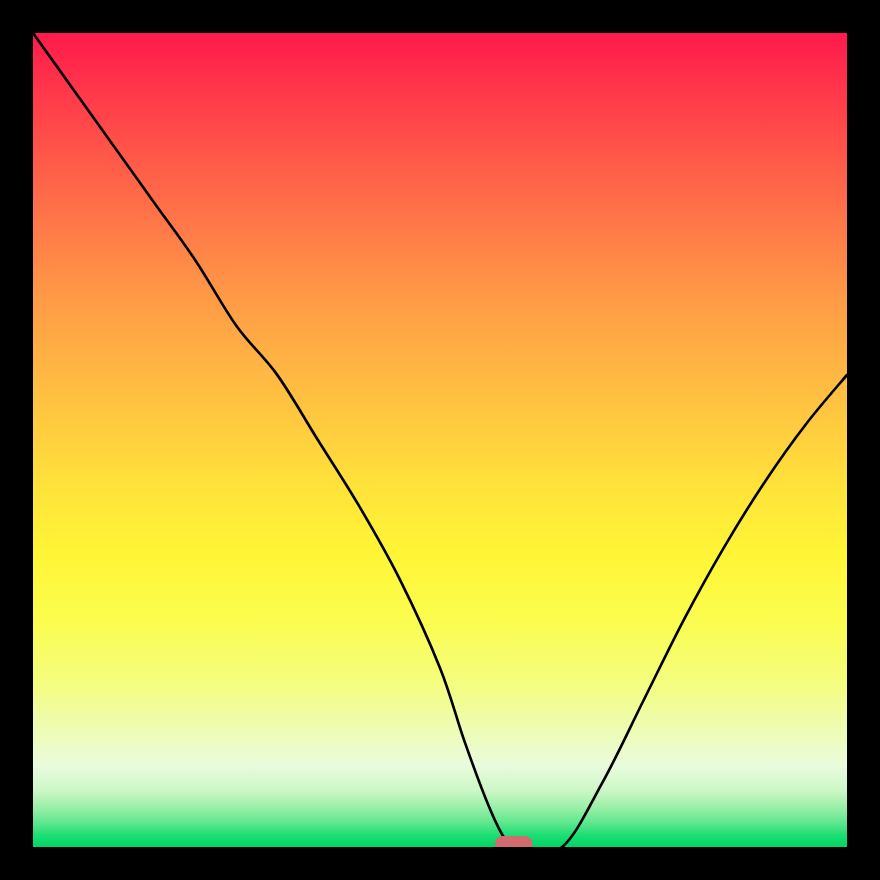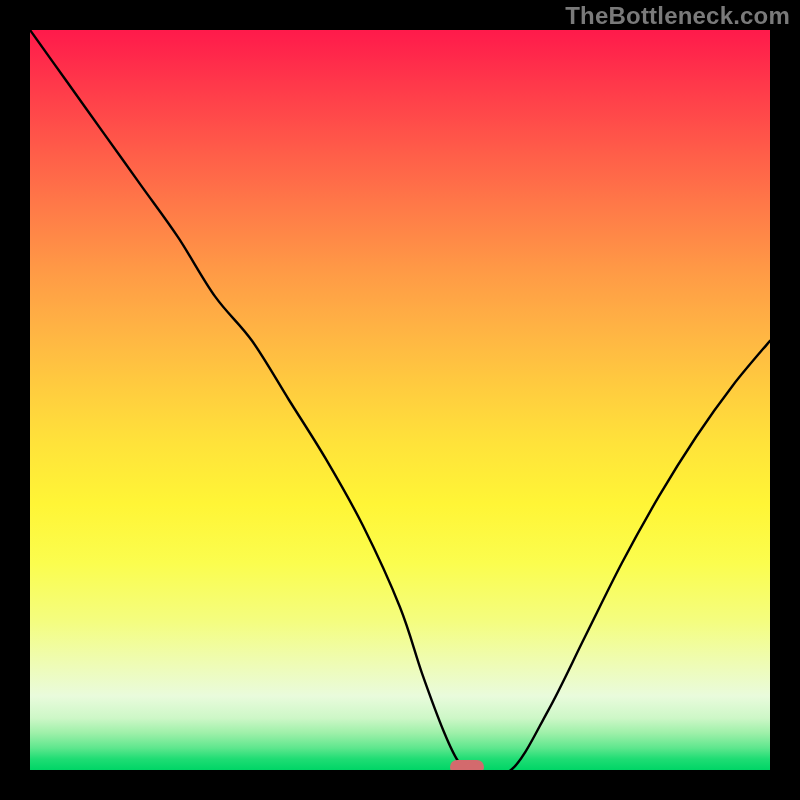--- a/index.html
+++ b/index.html
@@ -65,21 +65,20 @@
     height: 14px;
     border-radius: 7px;
     background: #d36a6d;
     z-index: 3;
   }
 </style>
 </head>
 <body>
 
 <div class="frame">
-  <div class="watermark">TheBottleneck.com</div>
 
   <div class="plot-area">
     <div class="gradient"></div>
 
     <svg class="curve" viewBox="0 0 740 740" preserveAspectRatio="none">
       <path id="curve-path" fill="none" stroke="#000" stroke-width="2.4" stroke-linecap="round" stroke-linejoin="round" d="M 0 0 C 6.17 8.63, 24.67 34.53, 37.00 51.80 C 49.33 69.07, 61.67 86.33, 74.00 103.60 C 86.33 120.87, 98.67 138.13, 111.00 155.40 C 123.33 172.67, 135.67 188.70, 148.00 207.20 C 160.33 225.70, 172.67 249.13, 185.00 266.40 C 197.33 283.67, 209.67 293.53, 222.00 310.80 C 234.33 328.07, 246.67 350.27, 259.00 370.00 C 271.33 389.73, 283.67 408.23, 296.00 429.20 C 308.33 450.17, 320.67 471.13, 333.00 495.80 C 345.33 520.47, 360.13 552.53, 370.00 577.20 C 379.87 601.87, 384.80 622.83, 392.20 643.80 C 399.60 664.77, 408.23 688.20, 414.40 703.00 C 420.57 717.80, 424.27 726.43, 429.20 732.60 C 434.13 738.77, 435.37 738.77, 444.00 740.00 C 452.63 741.23, 468.67 749.87, 481.00 740.00 C 493.33 730.13, 505.67 703.00, 518.00 680.80 C 530.33 658.60, 542.67 631.47, 555.00 606.80 C 567.33 582.13, 579.67 556.23, 592.00 532.80 C 604.33 509.37, 616.67 487.17, 629.00 466.20 C 641.33 445.23, 653.67 425.50, 666.00 407.00 C 678.33 388.50, 690.67 371.23, 703.00 355.20 C 715.33 339.17, 733.83 318.20, 740.00 310.80"></path>
     </svg>
 
     <div id="marker" class="marker" style="left: 419.6px; top: 730px; background: rgb(211, 106, 109);"></div>
   </div>

